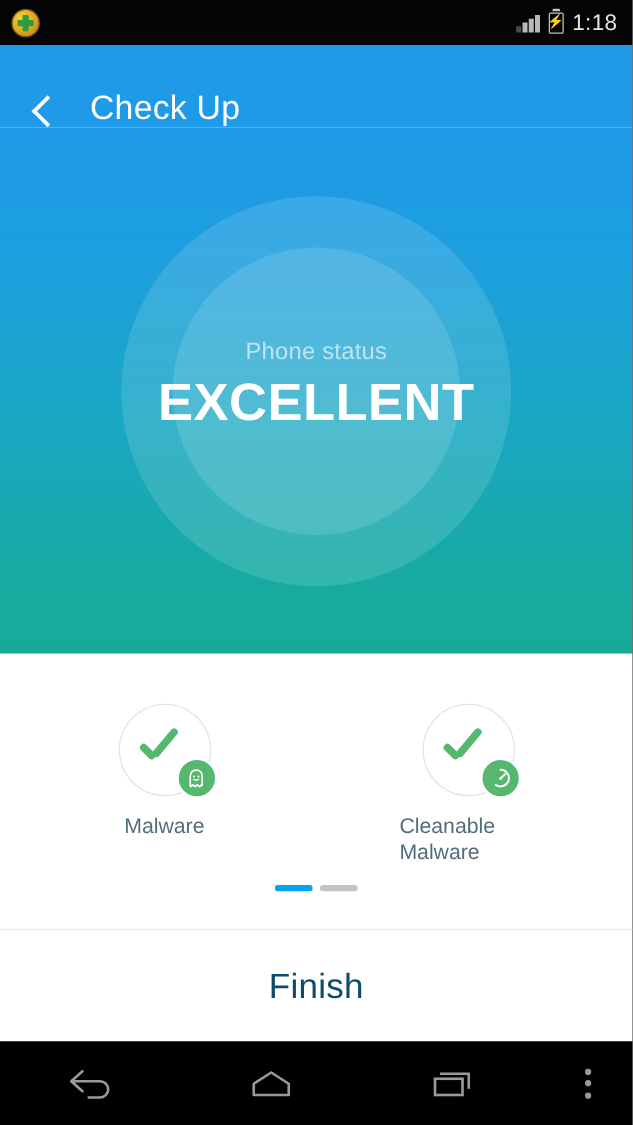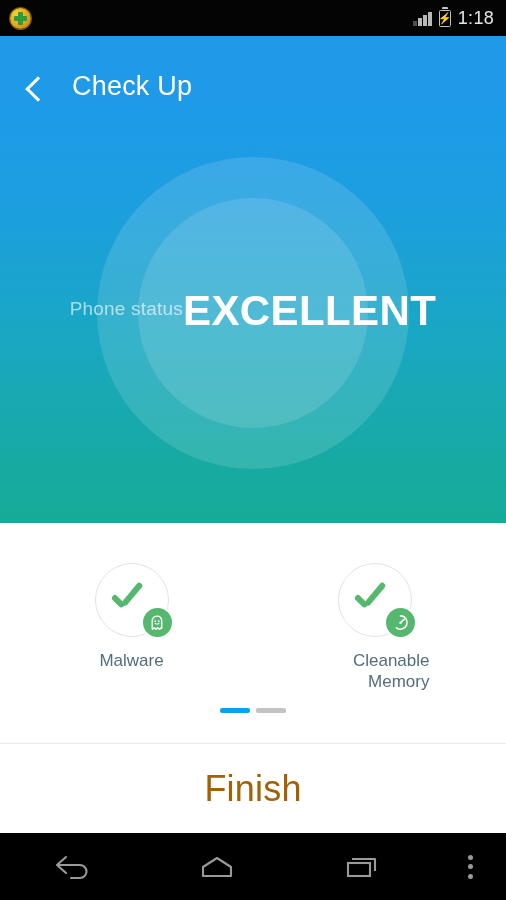--- a/index.html
+++ b/index.html
@@ -63,21 +63,21 @@
     background:linear-gradient(180deg,#1e9ae8 0%,#1d9ee1 22%,#19a7c4 55%,#17aaa6 82%,#16ab98 100%);
     overflow:hidden;
   }
   .ring-outer, .ring-inner {
     position:absolute; border-radius:50%; left:50%; top:211px; transform:translate(-50%,-50%);
   }
   .ring-outer { width:312px; height:312px; background:rgba(255,255,255,0.13); }
   .ring-inner { width:230px; height:230px; background:rgba(255,255,255,0.13); }
   .hero-text {
     position:absolute; left:0; top:0; width:100%; height:100%;
-    display:flex; flex-direction:row; align-items:center; justify-content:center;
+    display:flex; flex-direction:column; align-items:center; justify-content:center;
     transform:translateY(-4px);
   }
   .hero-sub { color:rgba(255,255,255,0.62); font-size:19px; letter-spacing:.2px; }
   .hero-main { color:#fff; font-size:42px; font-weight:bold; letter-spacing:.4px; margin-top:5px; }
 
   
   .results {
     position:absolute; top:523px; left:0; width:506px; height:221px; background:#fff;
   }
   .result-row { display:flex; padding:40px 10px 0 10px; }
@@ -96,37 +96,37 @@
     content:""; position:absolute; left:12px; top:17px; width:28px; height:5.5px;
     background:#56b86f; border-radius:3px; transform:rotate(-50deg); transform-origin:left center;
   }
   .badge {
     position:absolute; right:-5px; bottom:-2px; width:33px; height:33px; border-radius:50%;
     background:#56b86f; border:2.5px solid #fff;
     display:flex; align-items:center; justify-content:center;
   }
   .badge svg { display:block; }
   .result-label {
-    margin-top:14px; color:#546d7d; font-size:17px; text-align:right;
+    margin-top:14px; color:#546d7d; font-size:17px; text-align:left;
     line-height:1.22; max-width:110px;
   }
 
   
   .pager { position:absolute; top:708px; left:0; width:506px; display:flex;
            justify-content:center; gap:6px; }
   .pager span { width:30px; height:5px; border-radius:2px; background:#c3c3c3; display:block; }
   .pager span.active { background:#06a3f0; }
 
   
   .divider { position:absolute; top:743px; left:0; width:506px; height:1px; background:#e8eaec; }
   .finish-bar {
     position:absolute; top:744px; left:0; width:506px; height:89px;
     background:#fff; display:flex; align-items:center; justify-content:center; cursor:pointer;
   }
-  .finish-label { color:#a16207; font-size:36px; letter-spacing:.2px; }
+  .finish-label { color:#0c4a6e; font-size:28px; letter-spacing:.2px; }
 
   
   .navbar {
     position:absolute; bottom:0; left:0; width:506px; height:67px;
     background:#000; display:flex; align-items:center;
   }
   .nav-btn { flex:1; display:flex; align-items:center; justify-content:center; height:100%; cursor:pointer; }
   .nav-btn.overflow { flex:0 0 72px; }
   .dots { display:flex; flex-direction:column; gap:4.5px; }
   .dots i { width:5px; height:5px; border-radius:50%; background:#9a9a9a; display:block; }
@@ -194,21 +194,21 @@
           <div class="circ-ring"></div>
           <div class="tick"></div>
           <div class="badge">
             <svg width="19" height="19" viewBox="0 0 24 24">
               <path d="M12 3.6a8.4 8.4 0 1 1-5.1 15.1" fill="none" stroke="#fff" stroke-width="2" stroke-linecap="round"></path>
               <path d="M12 12.2l4.6-4.2" stroke="#fff" stroke-width="2.1" stroke-linecap="round"></path>
               <circle cx="12" cy="12.4" r="1.5" fill="#fff"></circle>
             </svg>
           </div>
         </div>
-        <div class="result-label">Cleanable Memory</div>
+        <div class="result-label">Cleanable Malware</div>
       </div>
 
     </div>
   </div>
 
   <div class="pager">
     <span class="active"></span>
     <span></span>
   </div>
 

